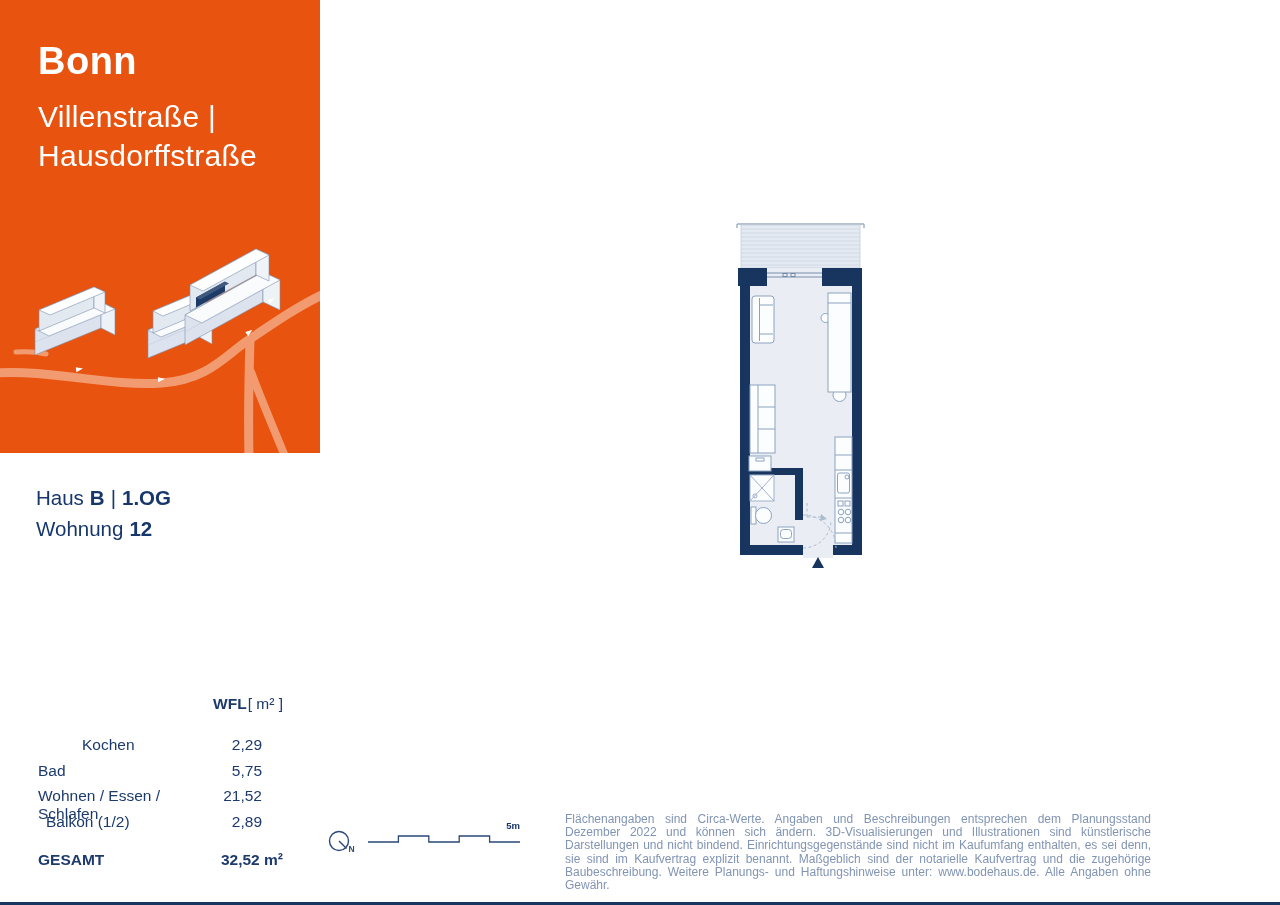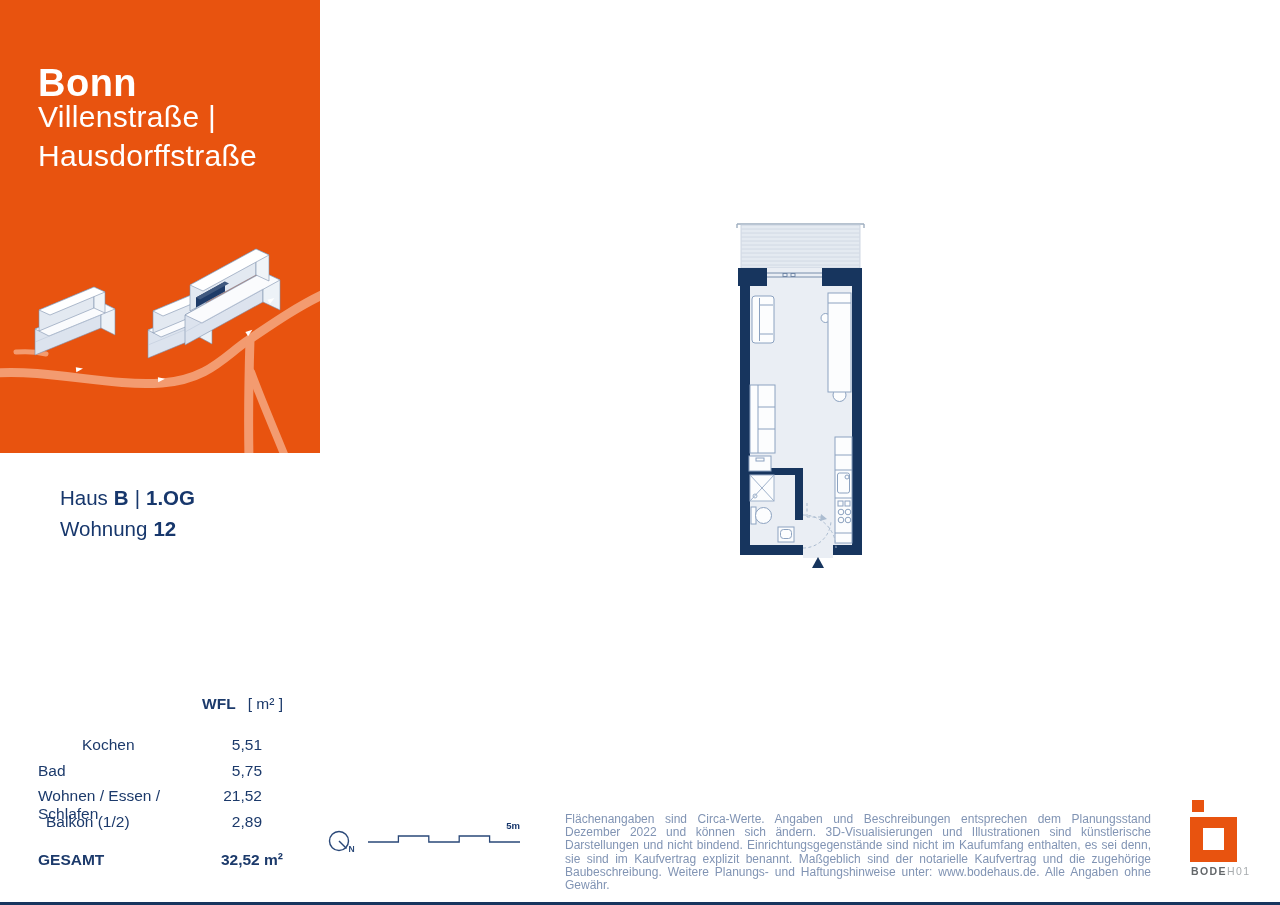--- a/index.html
+++ b/index.html
@@ -10,44 +10,44 @@
     background: #ffffff; overflow: hidden;
   }
 
   
   .brand-panel {
     position: absolute; left: 0; top: 0; width: 320px; height: 453px;
     background: #E8530F; color: #ffffff;
   }
   .city-title {
     position: absolute; left: 38px; top: 40px;
-    font-size: 38px; font-weight: 700; letter-spacing: 0.5px; margin-top: 22px;
+    font-size: 38px; font-weight: 700; letter-spacing: 0.5px;
   }
   .street-line { position: absolute; left: 38px; font-size: 30px; font-weight: 400; letter-spacing: 0.3px; }
   .street-1 { top: 100px; }
   .street-2 { top: 139px; }
   .site-svg { position: absolute; left: 0; top: 237px; }
 
   
   .unit-info {
     position: absolute; left: 36px; top: 482px;
-    color: #17376C; font-size: 20.5px; line-height: 31px; margin-left: 24px;
+    color: #17376C; font-size: 20.5px; line-height: 31px;
   }
   .unit-info .b { font-weight: 700; }
   .unit-info .sep { margin: 0 6px; }
   .unit-info .gap { margin-right: 6px; }
 
   
   .area-table {
     position: absolute; left: 38px; top: 695px; width: 245px;
     color: #1C3A6B; font-size: 15.5px;
   }
   .at-header { position: absolute; top: 0; right: 0; font-weight: 400; }
   .at-header .hm { font-weight: 700; text-align: right; }
-  .at-header .hu { margin-left: 12px; }
+  .at-header .hu { margin-left: 1px; }
   .at-row { position: absolute; left: 0; right: 0; display: flex; justify-content: space-between; }
   .at-row .val { padding-right: 21px; }
   .at-row.r0 { top: 41px; margin-left: 44px; }
   .at-row.r1 { top: 67px; align-items: flex-end; }
   .at-row.r2 { top: 92px; gap: 12px; }
   .at-row.r3 { top: 118px; margin-left: 8px; }
   .at-total { position: absolute; left: 0; right: 0; top: 156px; display: flex; justify-content: space-between; font-weight: 700; align-items: flex-end; }
 
   
   .mapaids-svg { position: absolute; left: 325px; top: 812px; }
@@ -256,21 +256,21 @@
 
     <polygon points="88,342 82,353 94,353" fill="#17355E"></polygon>
   </svg>
 
   <div class="area-table">
     <div class="at-header">
       <span class="hm">WFL</span><span class="hu">[ m² ]</span>
     </div>
     <div class="at-row r0">
       <span class="lbl">Kochen</span>
-      <span class="val">5,51</span>
+      <span class="val">2,29</span>
     </div>
     <div class="at-row r1">
       <span class="lbl">Bad</span>
       <span class="val">5,75</span>
     </div>
     <div class="at-row r2">
       <span class="lbl">Wohnen / Essen / Schlafen</span>
       <span class="val">21,52</span>
     </div>
     <div class="at-row r3">
@@ -288,25 +288,16 @@
       <circle cx="14" cy="29" r="9.5"></circle>
       <line x1="14" y1="29" x2="21.5" y2="36.5"></line>
     </g>
     <text x="23.5" y="40" font-size="8.5" font-weight="bold" fill="#2A4878">N</text>
     <path d="M 43,30 H 73.4 V 24 H 103.8 V 30 H 134.2 V 24 H 164.6 V 30 H 195" stroke="#2A4878" stroke-width="1.3" fill="none"></path>
     <text x="195" y="17" font-size="9.5" font-weight="bold" fill="#17376C" text-anchor="end">5m</text>
   </svg>
 
   <div class="disclaimer">Flächenangaben sind Circa-Werte. Angaben und Beschreibungen entsprechen dem Planungsstand Dezember 2022 und können sich ändern. 3D-Visualisierungen und Illustrationen sind künstlerische Darstellungen und nicht bindend. Einrichtungsgegenstände sind nicht im Kaufumfang enthalten, es sei denn, sie sind im Kaufvertrag explizit benannt. Maßgeblich sind der notarielle Kaufvertrag und die zugehörige Baubeschreibung. Weitere Planungs- und Haftungshinweise unter: www.bodehaus.de. Alle Angaben ohne Gewähr.</div>
 
-  <div class="logo">
-    <div class="sq-small"></div>
-    <div class="sq-big">
-      <div class="sq-inner"></div>
-    </div>
-    <div class="logo-text">
-      <span class="lt-strong">BODE</span><span class="lt-light">H01</span>
-    </div>
-  </div>
 
   <div class="footer-bar"></div>
 
 </div>
 
 </body></html>

